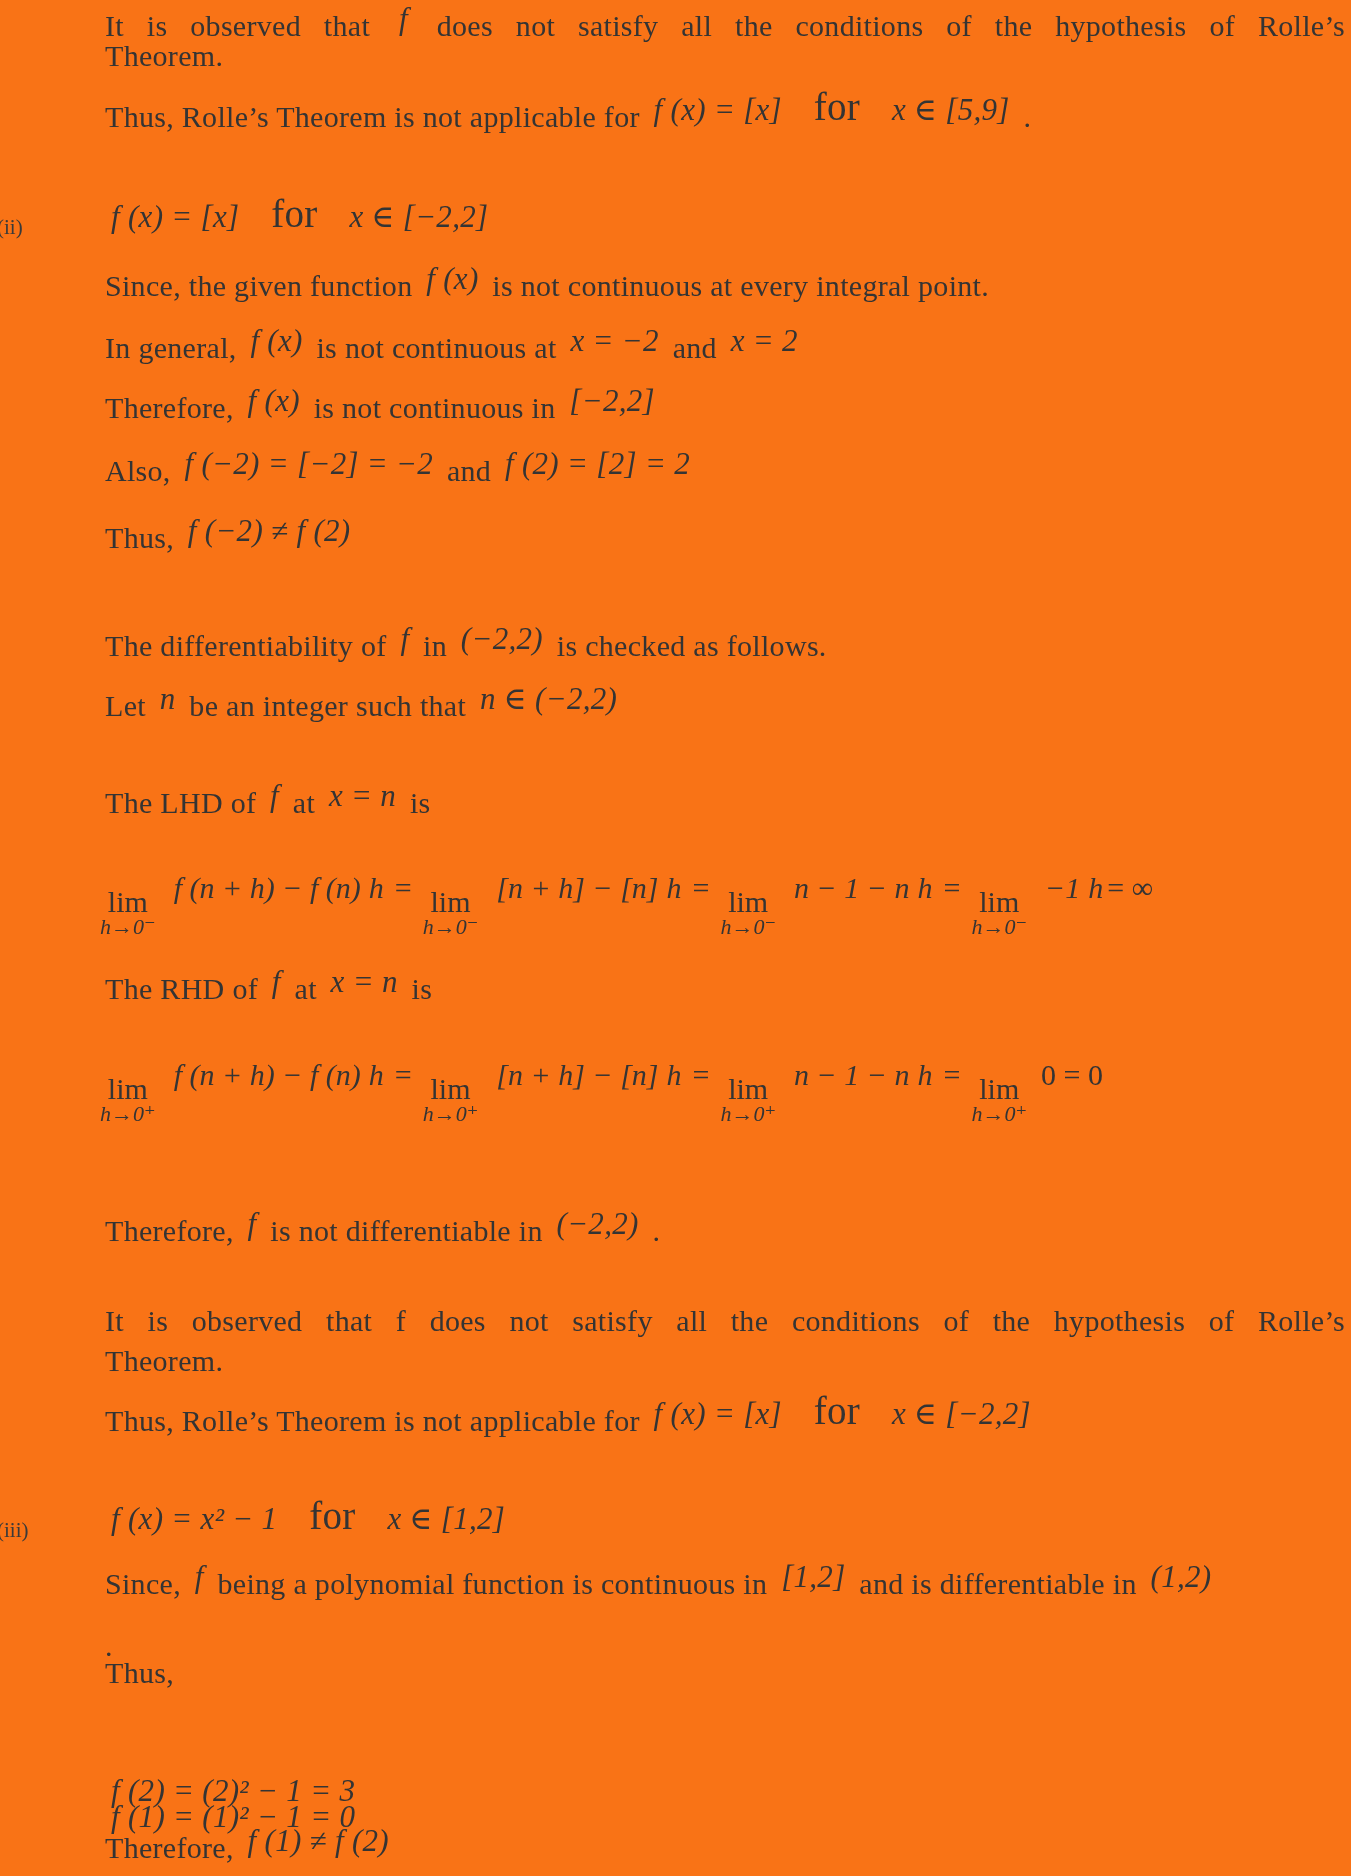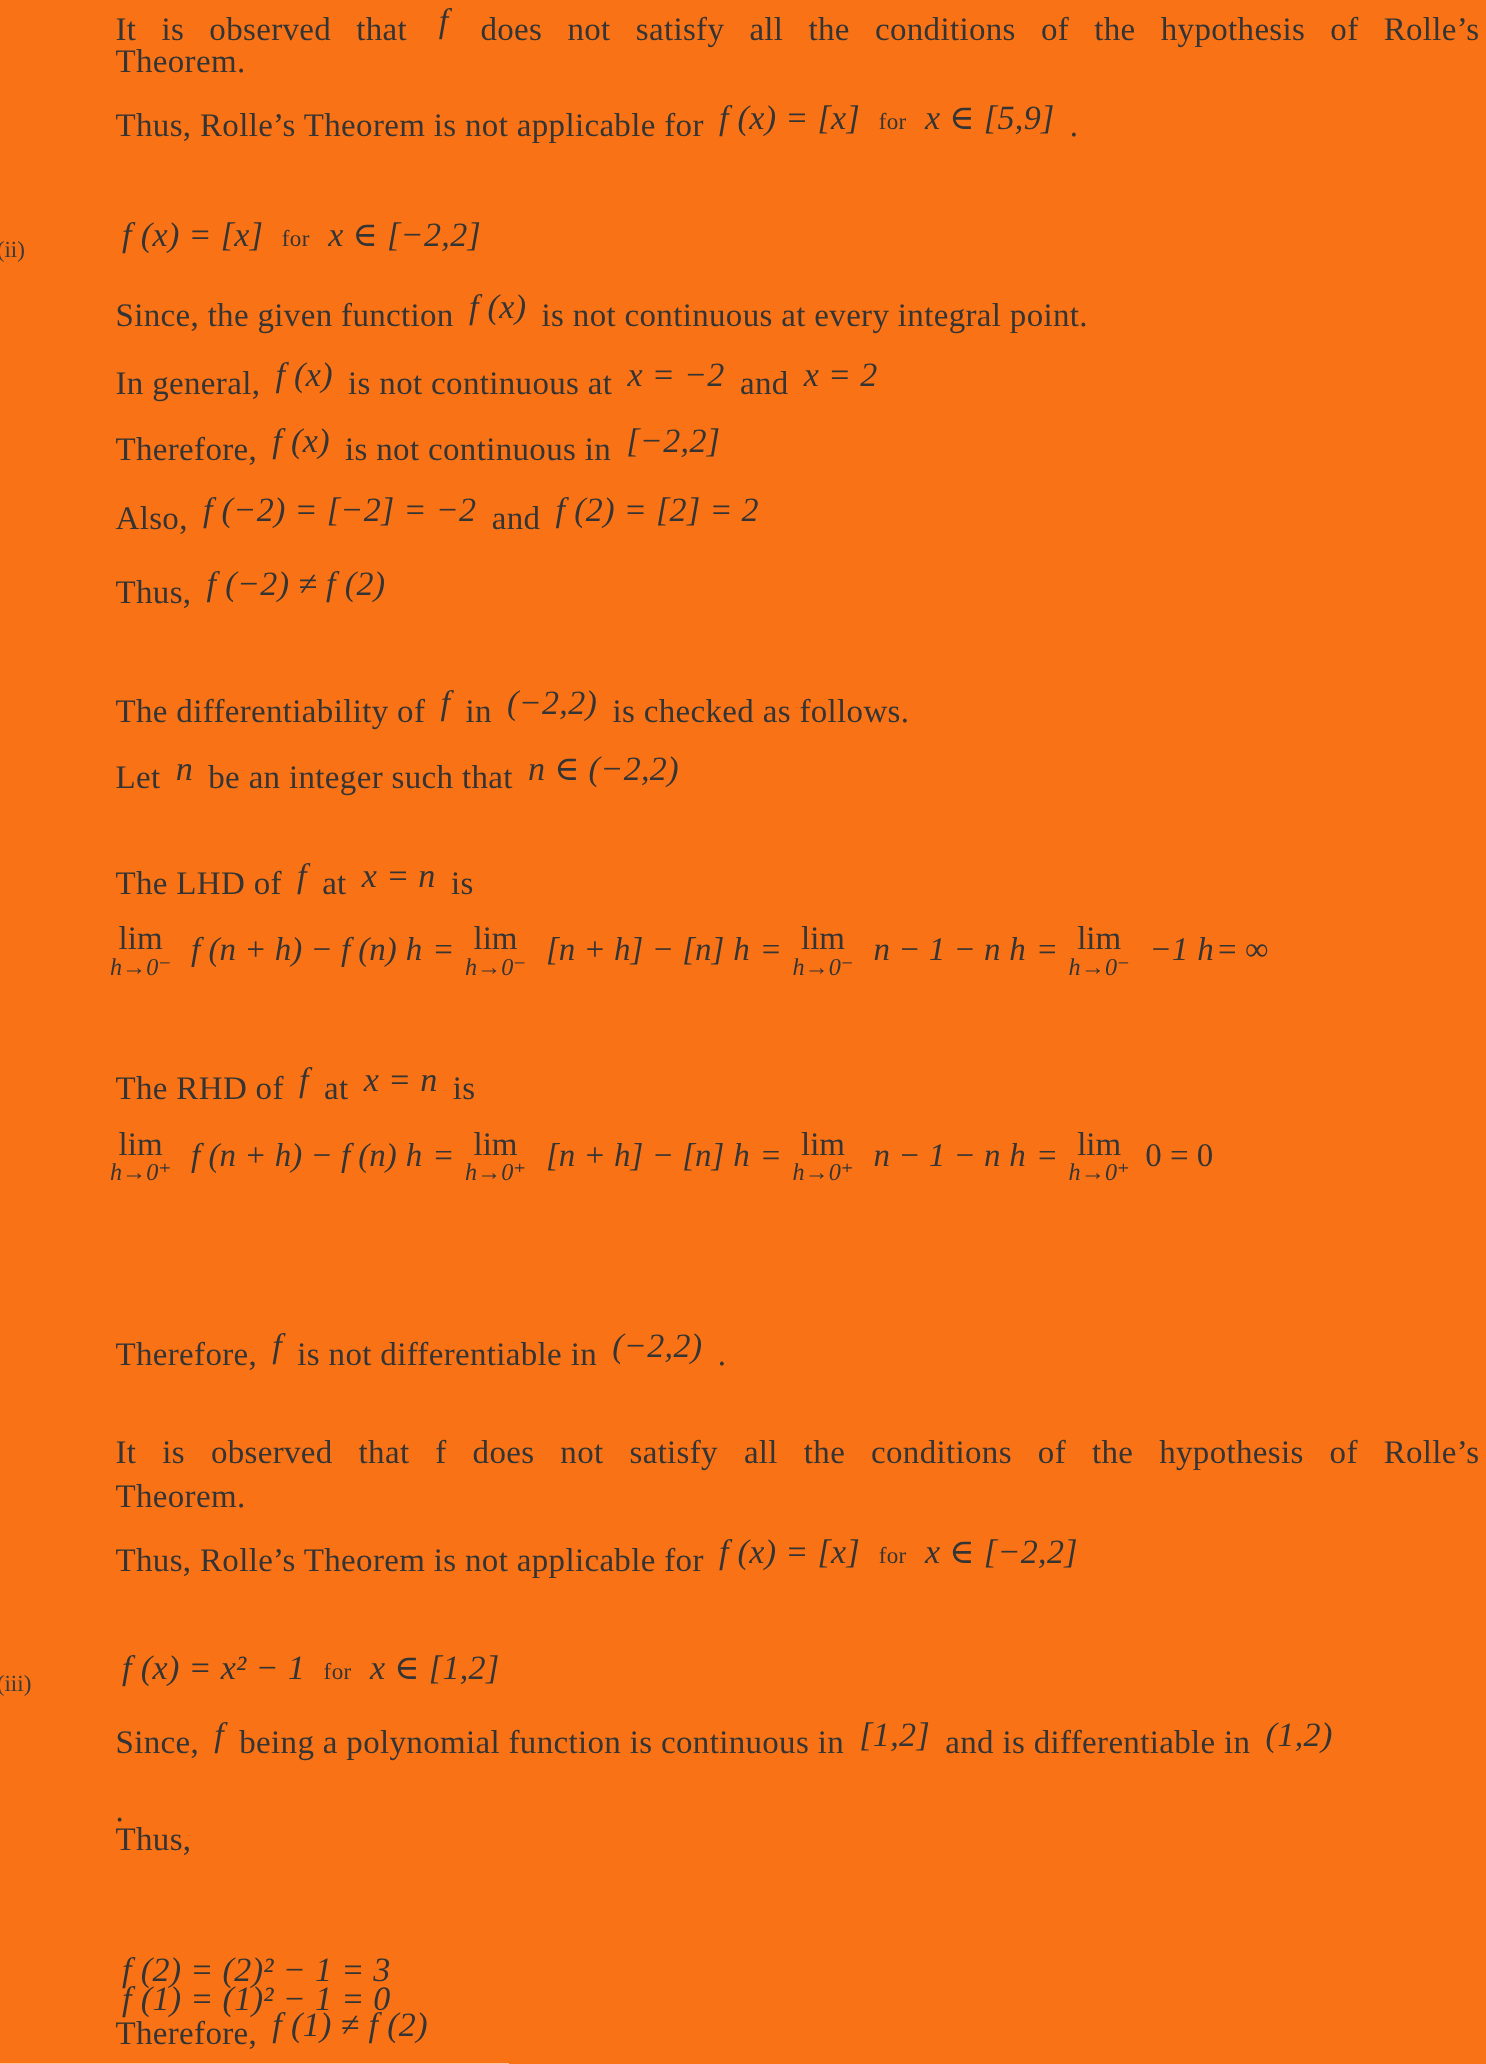--- a/index.html
+++ b/index.html
@@ -30,24 +30,24 @@
   .t{font-style:normal;}
   .m{
     font-style:italic;
     font-size:31px;
     position:relative;
     top:-7px;
     margin:0 6px;
   }
   .mt{ 
     font-style:normal;
-    font-size:21px;
+    font-size:39px;
     position:relative;
     top:-7px;
-    margin:0 3px;
+    margin:0 18px;
   }
   .flat .m,.flat .mt{top:0;}
   .label{
     position:absolute;
     left:-3px;
     font-size:21px;
     line-height:24px;
     color:#3a3a3a;
   }
   
@@ -58,21 +58,21 @@
     align-items:center;
     font-size:30px;
     color:#343434;
   }
   .lim{
     display:inline-flex;
     flex-direction:column;
     align-items:center;
     margin:0 10px 0 0;
   }
-  .lim .lw{font-size:30px;line-height:32px;font-style:normal;}
+  .lim .lw{font-size:30px;line-height:32px;font-style:normal;margin-top:48px;}
   .lim .ls{font-size:22px;line-height:20px;font-style:italic;margin-top:-1px;}
   .frac{
     display:inline-flex;
     flex-direction:row;
     align-items:center;
   }
   .frac .num{font-style:italic;font-size:30px;line-height:42px;padding:0 8px;white-space:nowrap;}
   .frac .bar{align-self:stretch;height:3px;background:#6a6a6a;}
   .frac .den{font-style:italic;font-size:30px;line-height:38px;}
   .op{margin:0 11px;font-style:normal;}

